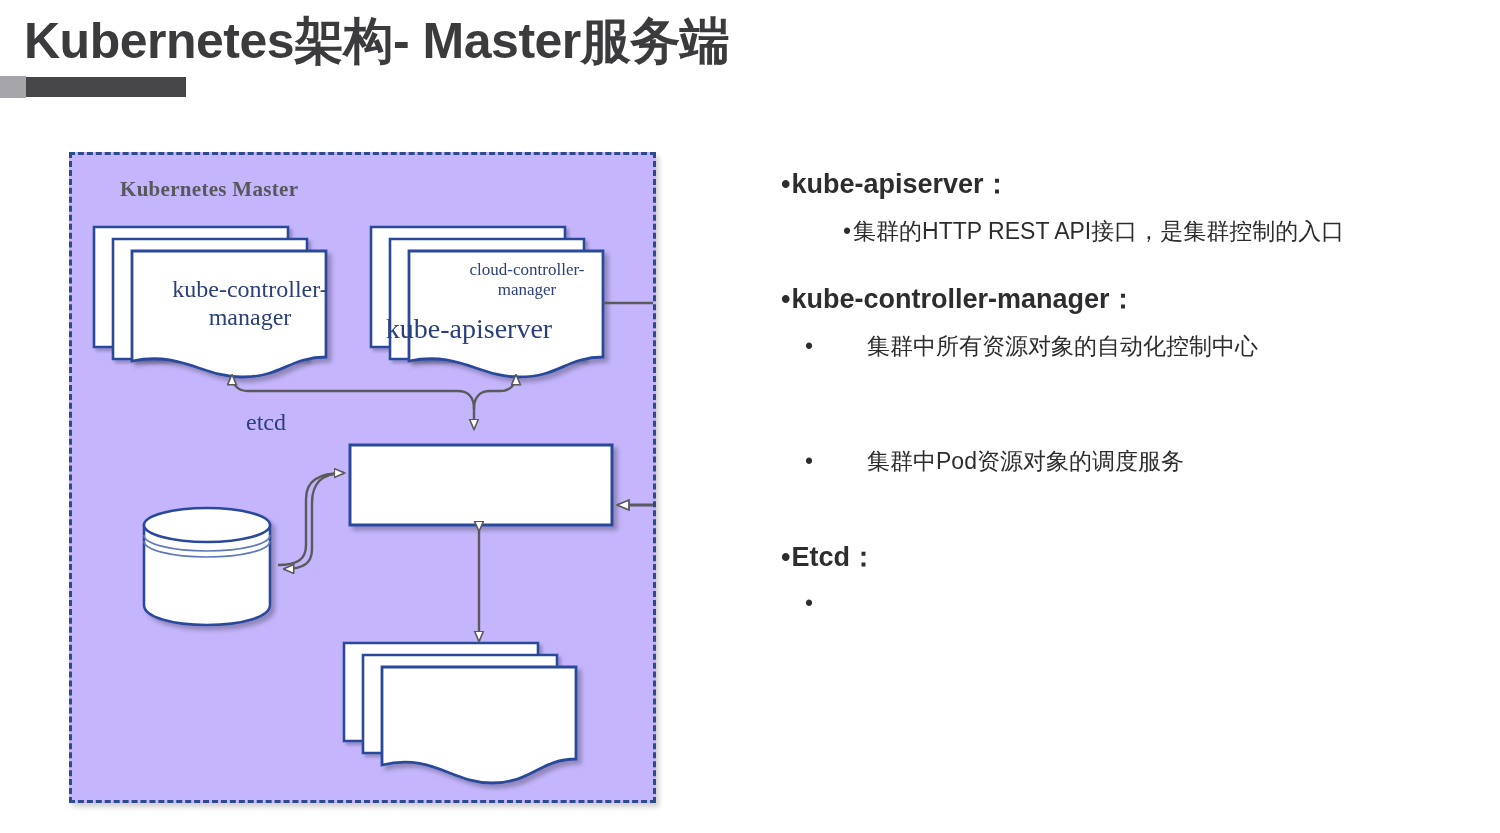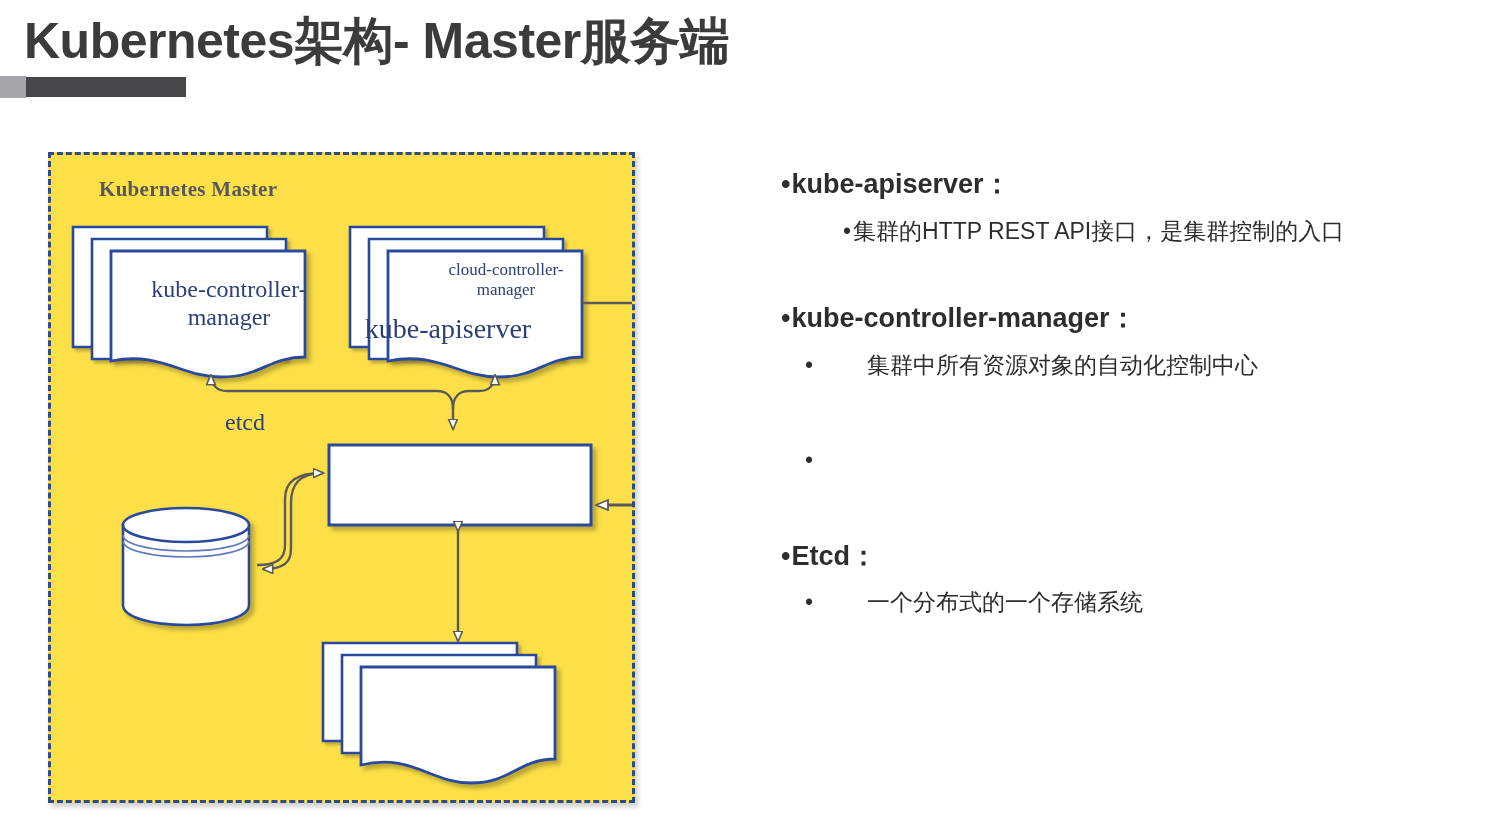--- a/index.html
+++ b/index.html
@@ -21,24 +21,24 @@
     white-space:nowrap;
   }
   #title-accent{
     position:absolute;
     left:0px; top:76px;
     width:190px; height:22px;
   }
   
   #diagram-panel{
     position:absolute;
-    left:48px; top:152px;
+    left:69px; top:152px;
     width:587px; height:651px;
     border:3px dashed #2e4a8f;
-    background:#fde047;
+    background:#c4b5fd;
     box-shadow:3px 4px 5px rgba(0,0,0,0.18);
     box-sizing:border-box;
   }
   #diagram-svg{position:absolute;left:0;top:0;}
   #panel-label{
     position:absolute;
     left:48px; top:22px;
     font-family:"Liberation Serif", serif;
     font-weight:bold;
     font-size:21px;
@@ -84,22 +84,22 @@
     align-items:flex-start;
     white-space:nowrap;
   }
   .lvl2.indent-deep{ margin-left:62px; }
   .lvl2.indent-deep .marker{ margin-right:2px; font-size:23px; }
   .lvl2.indent-mid{ margin-left:24px; }
   .lvl2.indent-mid .marker{
     width:62px; display:inline-block; text-align:left;
     font-size:23px; line-height:1.35;
   }
-  .grp-api{ margin-bottom:55px;}
-  .grp-kcm{ margin-bottom:64px;}
+  .grp-api{ margin-bottom:36px;}
+  .grp-kcm{ margin-bottom:84px;}
   .grp-sched{ margin-bottom:64px;}
 </style>
 </head>
 <body>
 
 <div id="slide-title">Kubernetes架构- Master服务端</div>
 
 <svg id="title-accent" width="190" height="22" viewBox="0 0 190 22">
   <polygon points="0,0 26,0 26,22 0,22" fill="#a6a6aa"></polygon>
   <polygon points="0,3 26,0 26,22 0,19" fill="#a6a6aa"></polygon>
@@ -208,24 +208,24 @@
     <div class="lvl1"><span class="dot">•</span><span>kube-controller-manager：</span></div>
     <div class="lvl2 indent-mid">
         <span class="marker">•</span>
         <span>集群中所有资源对象的自动化控制中心</span>
       </div>
   </div>
 
   <div class="bullet-group grp-sched">
     <div class="lvl2 indent-mid">
         <span class="marker">•</span>
+        <span>集群中Pod资源对象的调度服务</span>
       </div>
   </div>
 
   <div class="bullet-group">
     <div class="lvl1"><span class="dot">•</span><span>Etcd：</span></div>
     <div class="lvl2 indent-mid">
         <span class="marker">•</span>
-        <span>一个分布式的一个存储系统</span>
       </div>
   </div>
 
 </div>
 
 </body></html>

